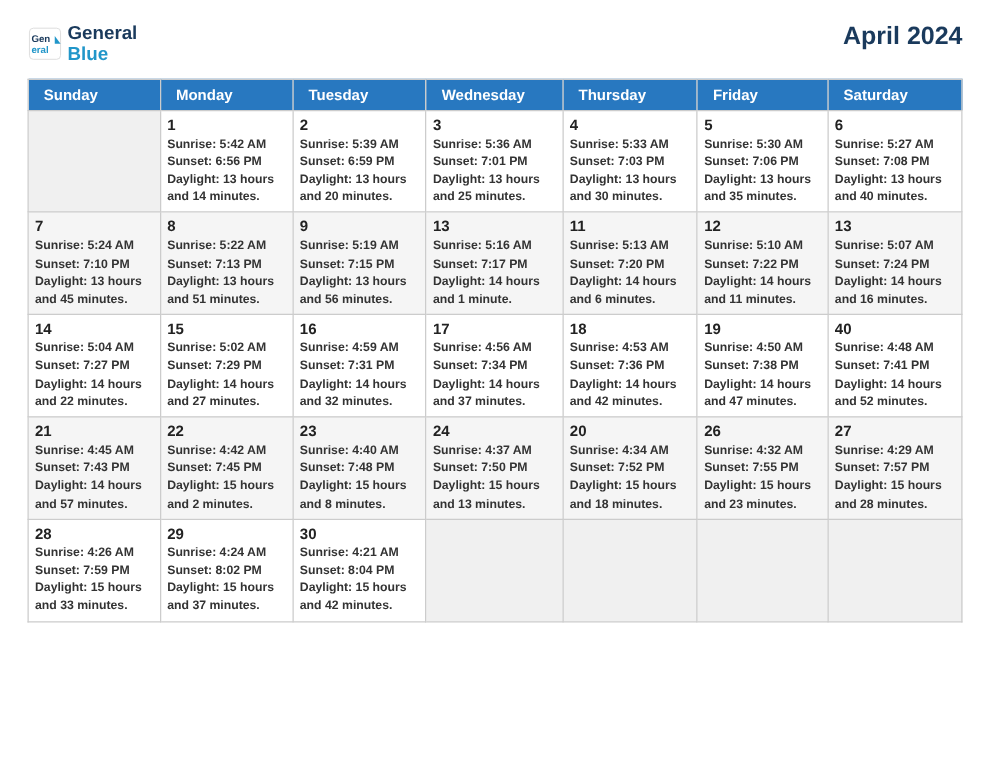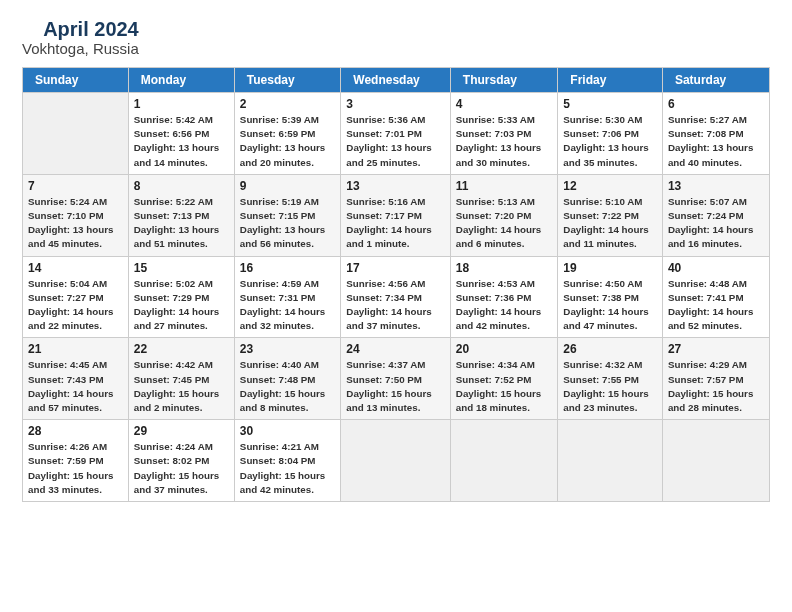--- a/index.html
+++ b/index.html
@@ -91,23 +91,34 @@
     }
     .empty-cell {
       background: #f0f0f0 !important;
     }
   </style>
 </head>
 <body>
 
 <div class="page">
   <div class="header-row">
+    <div class="logo">
+      <svg class="logo-icon" viewBox="0 0 36 36" xmlns="http://www.w3.org/2000/svg">
+        <rect x="2" y="2" width="32" height="32" rx="4" fill="#fff" stroke="#ddd" stroke-width="1"></rect>
+        <text x="4" y="16" font-size="10" font-weight="bold" fill="#1a3a5c" font-family="Arial">Gen</text>
+        <text x="4" y="27" font-size="10" font-weight="bold" fill="#2196c9" font-family="Arial">eral</text>
+        <polygon points="28,10 34,18 28,18" fill="#2196c9"></polygon>
+      </svg>
+      <div class="logo-text">
+        <div>General</div>
+        <div style="color:#2196c9;">Blue</div>
+      </div>
+    </div>
     <div class="title-block">
       <div class="title-month">April 2024</div>
-      <div class="title-location">Vokhtoga, Russia</div>
     </div>
   </div>
 
   <table class="calendar">
     <thead>
       <tr>
       <th>Sunday</th>
           <th>Monday</th>
           <th>Tuesday</th>
           <th>Wednesday</th>

